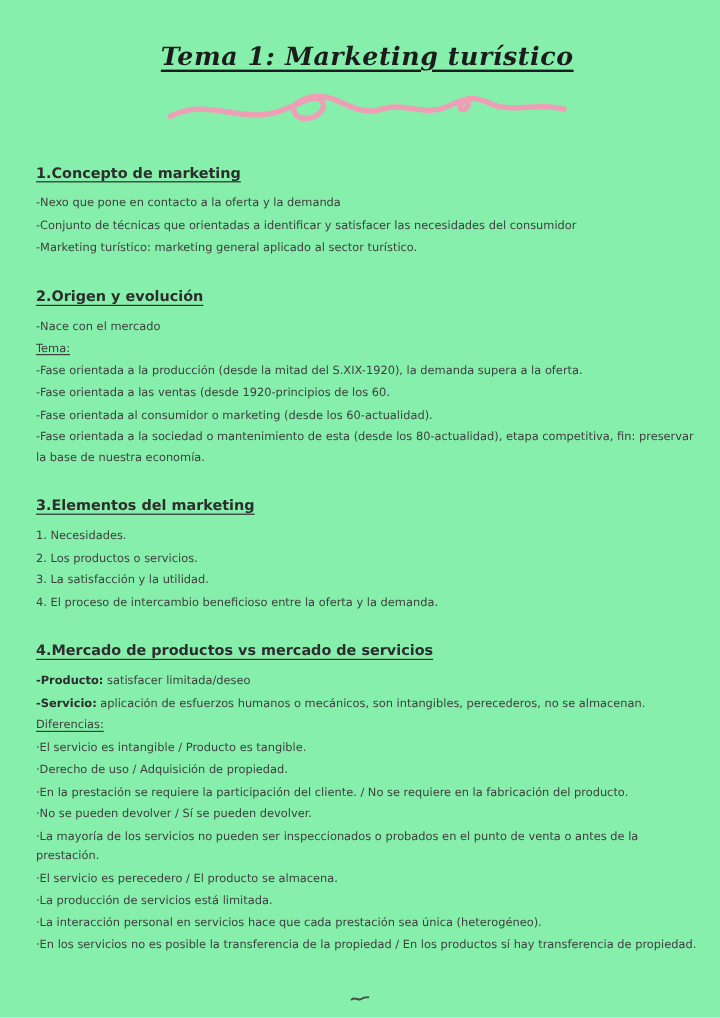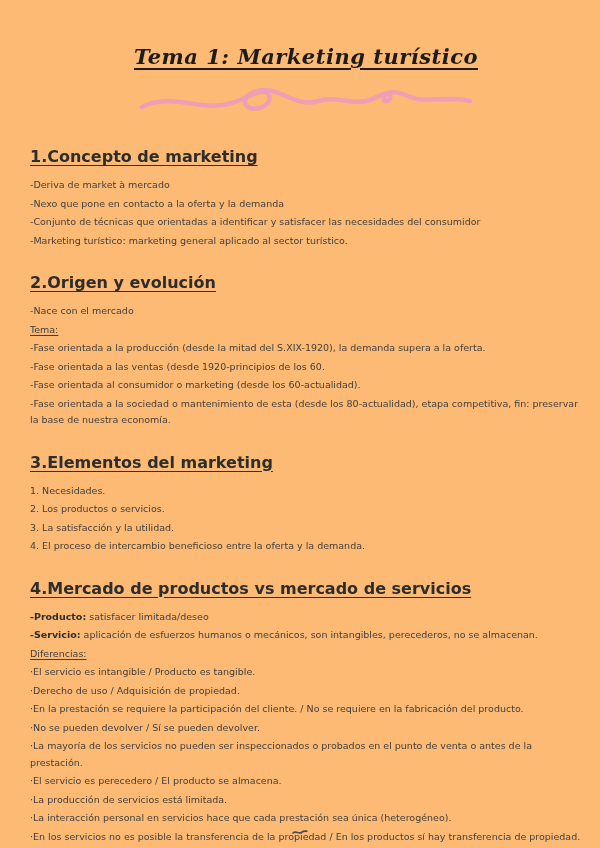--- a/index.html
+++ b/index.html
@@ -5,23 +5,23 @@
   html, body {
     margin: 0;
     padding: 0;
     background: #e8e8e8;
   }
   .page {
     position: relative;
     width: 600px;
     height: 848px;
     margin: 0 auto;
-    background: #fdba74;
+    background: #86efac;
     box-sizing: border-box;
-    padding: 36px 18px 0 30px;
+    padding: 26px 18px 0 30px;
     font-family: "DejaVu Sans", sans-serif;
     color: #3f3f3f;
     overflow: hidden;
   }
   .doc-title {
     text-align: center;
     font-family: "DejaVu Serif", serif;
     font-style: italic;
     font-weight: bold;
     font-size: 21px;
@@ -37,21 +37,21 @@
     margin: 2px 0 6px 0;
     height: 44px;
   }
   .section {
     margin-top: 24px;
   }
   .section:first-of-type {
     margin-top: 6px;
   }
   .section-heading {
-    font-size: 16px;
+    font-size: 12px;
     font-weight: 700;
     color: #2d2d2d;
     text-decoration: underline;
     text-underline-offset: 3px;
     margin: 0 0 11px 0;
   }
   .line {
     font-size: 9.5px;
     line-height: 16.5px;
     margin: 0 0 2px 0;
@@ -92,21 +92,20 @@
                C 200 16, 216 27, 234 21
                C 242 18, 252 11, 254 16
                C 256 23, 245 25, 248 18
                C 252 10, 264 13, 274 18
                C 292 25, 312 16, 334 22" fill="none" stroke="#ee9fb6" stroke-width="4.5" stroke-linecap="round" stroke-linejoin="round"></path>
     </svg>
   </div>
 
   <div class="section">
     <h2 class="section-heading">1.Concepto de marketing</h2>
-    <p class="line">-Deriva de market à mercado</p>
     <p class="line">-Nexo que pone en contacto a la oferta y la demanda</p>
     <p class="line">-Conjunto de técnicas que orientadas a identificar y satisfacer las necesidades del consumidor</p>
     <p class="line">-Marketing turístico: marketing general aplicado al sector turístico.</p>
   </div>
 
   <div class="section">
     <h2 class="section-heading">2.Origen y evolución</h2>
     <p class="line">-Nace con el mercado</p>
     <p class="subheading">Tema:</p>
     <p class="line">-Fase orientada a la producción (desde la mitad del S.XIX-1920), la demanda supera a la oferta.</p>

